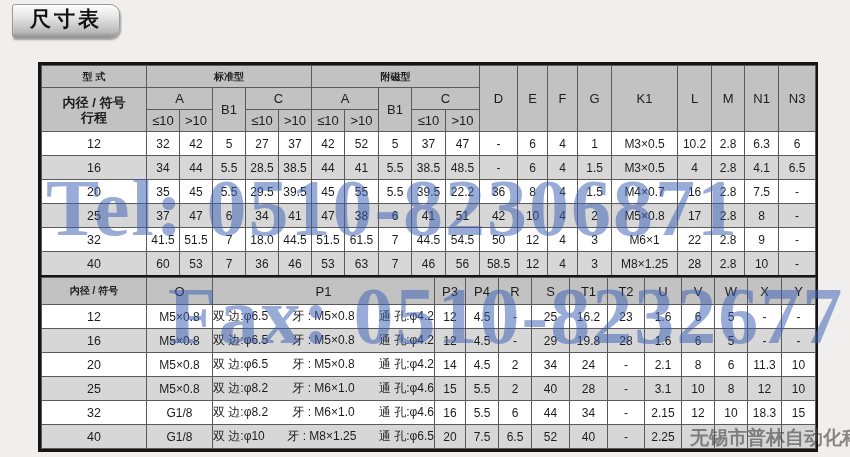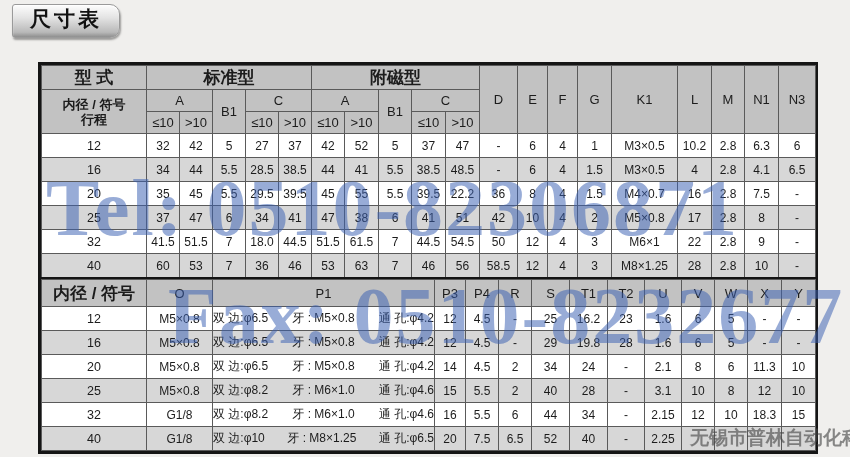--- a/index.html
+++ b/index.html
@@ -24,21 +24,21 @@
   }
   table{border-collapse:collapse;table-layout:fixed;width:100%;}
   .tbl-top{border-bottom:2px solid #151515;}
   th,td{
     border:1px solid #5a5a5a;
     text-align:center;vertical-align:middle;
     font-size:12px;color:#1c1c1c;
     padding:0 1px;overflow:hidden;white-space:nowrap;
   }
   thead th{background:#c2c2c2;font-weight:normal;font-size:13px;height:21px;}
-  th.cn{font-weight:bold;font-size:17px;}
+  th.cn{font-weight:bold;font-size:10px;}
   .lbl2 div{line-height:15px;font-weight:bold;font-size:13px;}
   tbody td{height:23px;background:#ffffff;}
   tbody tr.shade td{background:#d7d7d7;}
   td.bore{font-size:12.5px;}
   td.p1-cell{padding:0 0;}
   td.p1-cell .p1in{display:flex;justify-content:space-between;align-items:center;}
   .bot-hdr th{height:26px;}
   
   .wm{
     position:absolute;pointer-events:none;z-index:5;

